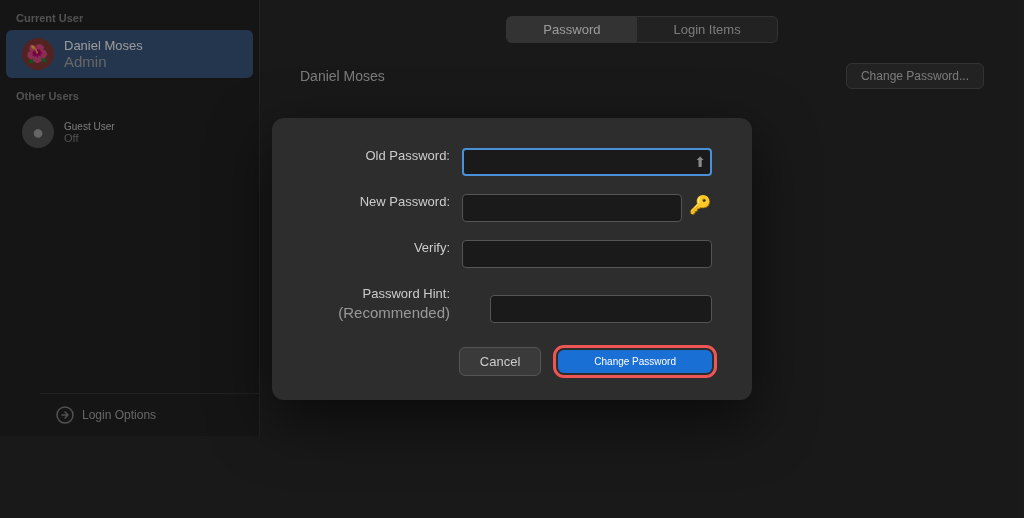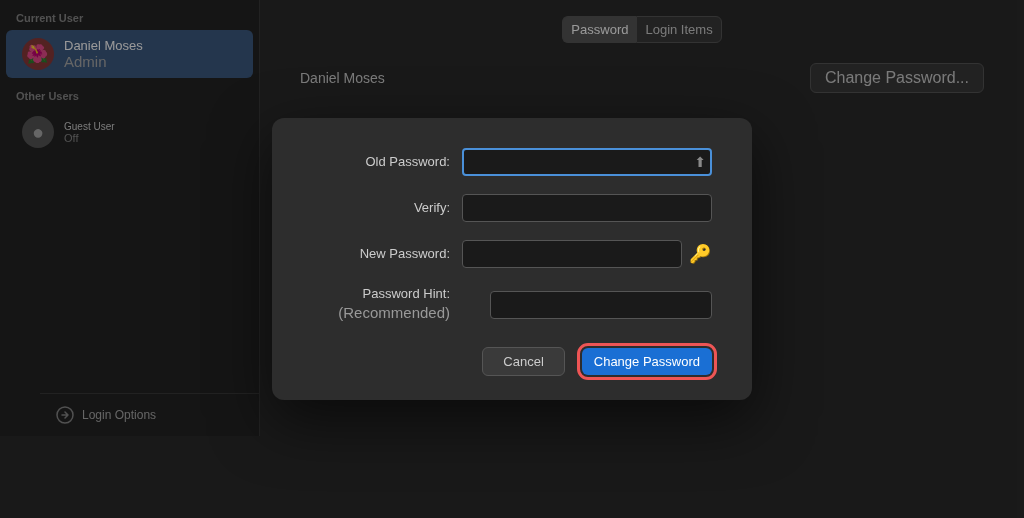--- a/index.html
+++ b/index.html
@@ -133,21 +133,21 @@
     
     .tab-bar {
       display: flex;
       justify-content: center;
       align-items: center;
       padding: 16px 0 12px;
       gap: 0;
     }
 
     .tab-btn {
-      padding: 5px 8px;
+      padding: 5px 36px;
       font-size: 13px;
       cursor: pointer;
       border: 1px solid #555;
       background: #3a3a3a;
       color: #ccc;
       outline: none;
     }
 
     .tab-btn:first-child {
       border-radius: 6px 0 0 6px;
@@ -172,21 +172,21 @@
       padding: 8px 40px;
       color: #ccc;
       font-size: 14px;
     }
 
     .change-password-btn-bg {
       background: #3a3a3a;
       border: 1px solid #555;
       border-radius: 6px;
       color: #ccc;
-      font-size: 16px;
+      font-size: 12px;
       padding: 5px 14px;
       cursor: pointer;
     }
 
     
     .modal-overlay {
       position: absolute;
       inset: 0;
       background: rgba(0,0,0,0.4);
       display: flex;
@@ -200,26 +200,26 @@
       background: #2d2d2d;
       border-radius: 12px;
       width: 480px;
       padding: 30px 40px 24px;
       box-shadow: 0 20px 60px rgba(0,0,0,0.6);
       position: relative;
     }
 
     .form-row {
       display: flex;
-      align-items: center;
+      align-items: flex-start;
       margin-bottom: 18px;
     }
 
     .form-row.multi-line {
-      align-items: center;
+      align-items: flex-end;
       gap: 28px;
     }
 
     .form-label {
       color: #ccc;
       font-size: 13px;
       font-weight: 500;
       text-align: right;
       width: 150px;
       flex-shrink: 0;
@@ -286,23 +286,23 @@
       font-size: 13px;
       padding: 6px 20px;
       cursor: pointer;
     }
 
     .btn-change-password {
       background: #1a6fd4;
       border: none;
       border-radius: 6px;
       color: #fff;
-      font-size: 13px;
+      font-size: 10px;
       font-weight: 500;
-      padding: 6px 12px;
+      padding: 6px 36px;
       cursor: pointer;
       outline: 3px solid #e55;
       outline-offset: 2px;
     }
   </style>
 </head>
 <body>
 
 <div class="bg-layer"></div>
 
@@ -354,40 +354,40 @@
 </div>
 
 <div class="modal-overlay">
   <div class="dialog">
 
     <div class="form-row">
       <label class="form-label">Old Password:</label>
       <div class="form-input-wrapper">
         <input type="password" class="form-input" style="">
         <span class="input-icon">⬆</span>
-      </div>
-    </div>
-
-    <div class="form-row">
-      <label class="form-label">Verify:</label>
-      <div class="form-input-wrapper">
-        <input type="password" class="form-input normal" style="">
       </div>
     </div>
 
     <div class="form-row">
       <label class="form-label">New Password:</label>
       <div class="form-input-wrapper">
         <input type="password" class="form-input normal" style="">
       </div>
       <div class="key-icon-wrapper">
         <span class="key-icon">🔑</span>
       </div>
     </div>
 
+    <div class="form-row">
+      <label class="form-label">Verify:</label>
+      <div class="form-input-wrapper">
+        <input type="password" class="form-input normal" style="">
+      </div>
+    </div>
+
     <div class="form-row multi-line">
       <label class="form-label">
         <span>Password Hint:</span><br>
         <span class="small" style="font-size:15px;color:#999;">(Recommended)</span>
       </label>
       <div class="form-input-wrapper">
         <input type="text" class="form-input normal" style="">
       </div>
     </div>
 

